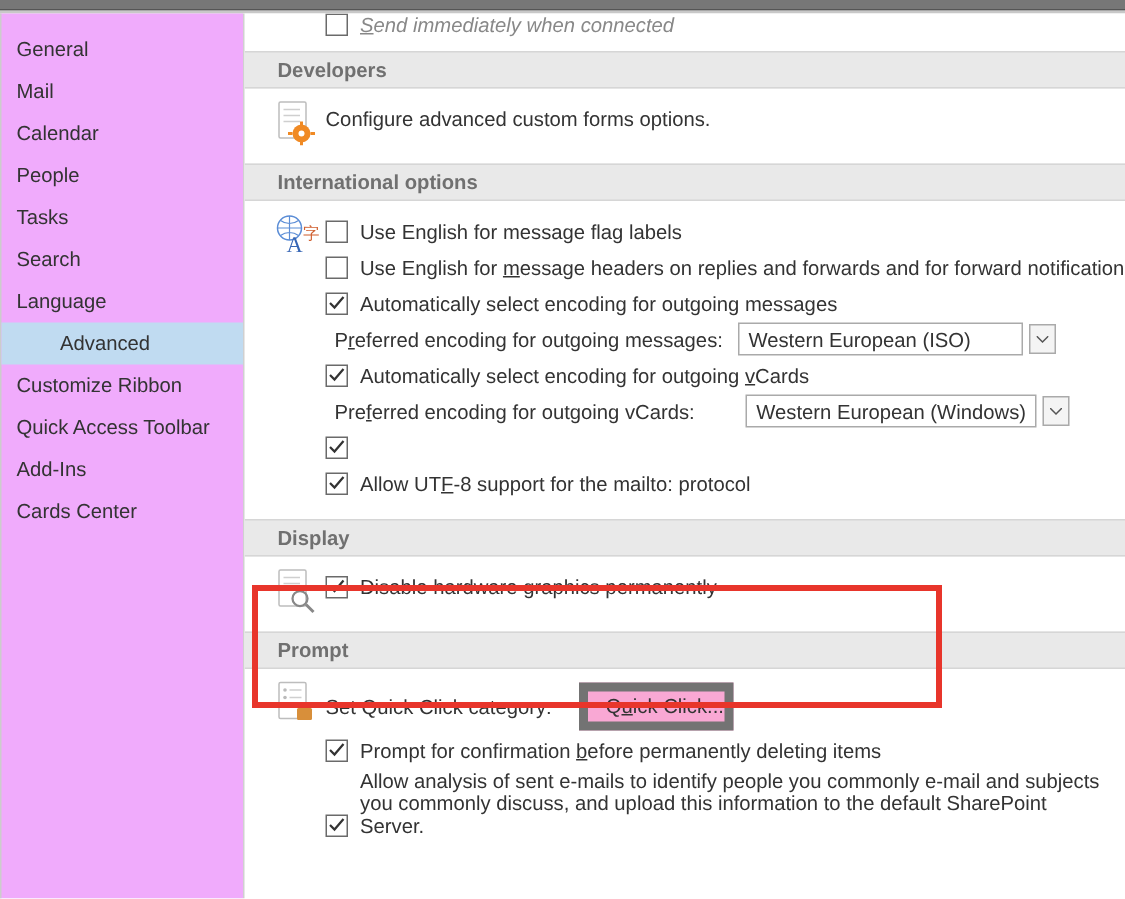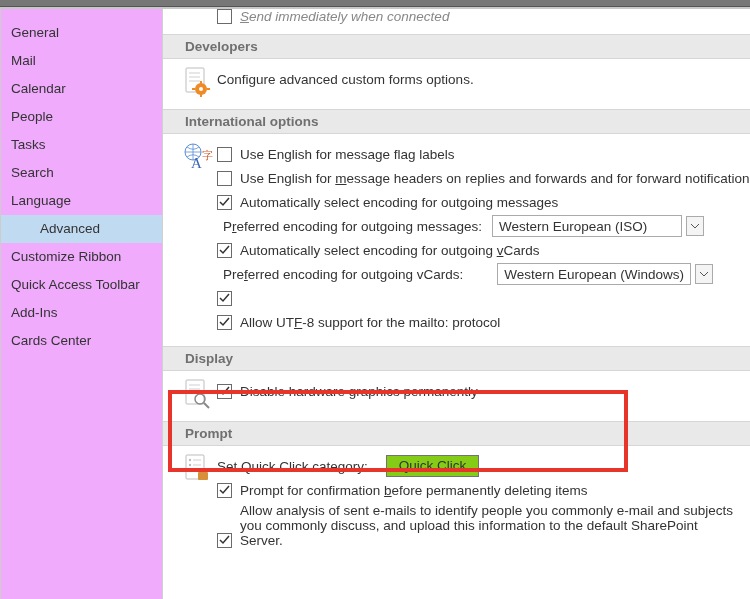--- a/index.html
+++ b/index.html
@@ -102,22 +102,22 @@
   }
   .select-arrow {
     width: 18px; height: 20px;
     border: 1px solid #aaa;
     margin-left: 4px;
     display: inline-flex;
     align-items: center; justify-content: center;
     background: #f4f4f4;
   }
   .btn {
-    border: 1px solid #737373;
-    background: #84cc16;
+    border: 6px solid #737373;
+    background: #f9a8d4;
     padding: 2px 0 3px 12px;
     margin-left: 8px;
     display: inline-block;
   }
   .underline-letter { text-decoration: underline; }
   .highlight-box {
     position: absolute;
     border: 4px solid #e8352b;
     pointer-events: none;
   }

